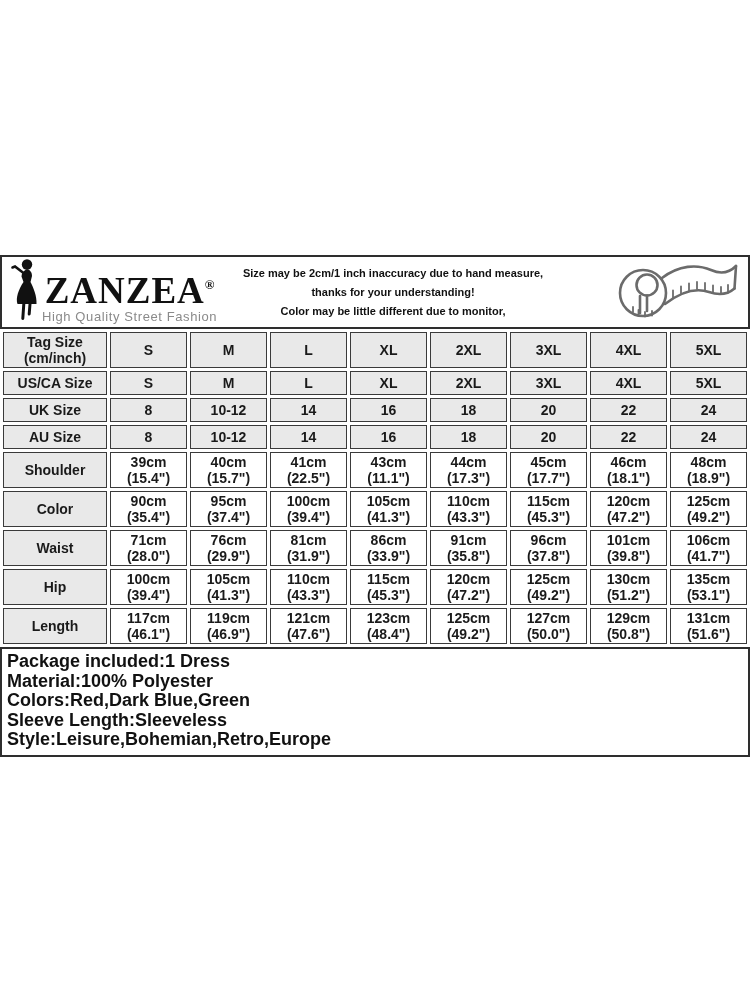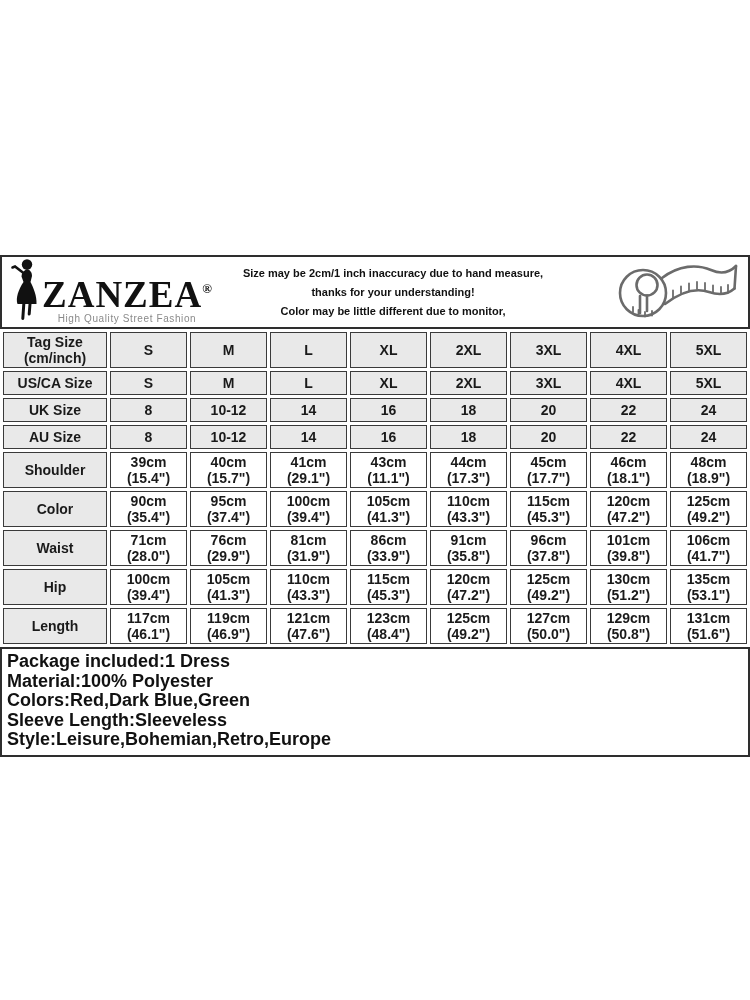--- a/index.html
+++ b/index.html
@@ -9,21 +9,21 @@
 
   
   .header-box{box-sizing:border-box;width:750px;height:74px;border:2px solid #2e2e2e;
               display:flex;align-items:center;background:#fff;}
   .logo{width:186px;display:flex;align-items:flex-end;padding:2px 0 4px 8px;box-sizing:border-box;}
   .logo-figure{flex:0 0 auto;margin-right:2px;}
   .logo-textcol{display:flex;flex-direction:column;align-items:center;}
   .brand-line{font-family:"Liberation Serif",serif;font-weight:700;font-size:37px;
               line-height:34px;letter-spacing:1px;color:#111;white-space:nowrap;}
   .brand-reg{font-size:13px;vertical-align:14px;letter-spacing:0;}
-  .tagline{font-size:10px;color:#8a8a8a;letter-spacing:.6px;margin-top:1px;white-space:nowrap;}
+  .tagline{font-size:13px;color:#8a8a8a;letter-spacing:.6px;margin-top:1px;white-space:nowrap;}
   .disclaimer{flex:1;text-align:center;font-weight:700;font-size:11px;line-height:19px;color:#111;}
   .tape-wrap{width:150px;display:flex;justify-content:center;align-items:center;}
 
   
   table.size-table{width:750px;table-layout:fixed;border-collapse:separate;border-spacing:3px;border-radius:12px;}
   table.size-table td{box-sizing:border-box;border:1.5px solid #3a3a3a;background:#fff;
       text-align:center;vertical-align:middle;font-weight:700;font-size:14px;line-height:16px;
       padding:1px 1px;white-space:pre-line;}
   table.size-table td.lbl{background:#e9e9e9;}
   tr.shaded td{background:#e9e9e9;}
@@ -149,21 +149,21 @@
           <td>22</td>
           <td>24</td>
         </tr>
         <tr class="row-meas">
           <td class="lbl">Shoulder</td>
           <td>39cm
 (15.4")</td>
           <td>40cm
 (15.7")</td>
           <td>41cm
-(29.1")</td>
+(22.5")</td>
           <td>43cm
 (11.1")</td>
           <td>44cm
 (17.3")</td>
           <td>45cm
 (17.7")</td>
           <td>46cm
 (18.1")</td>
           <td>48cm
 (18.9")</td>

